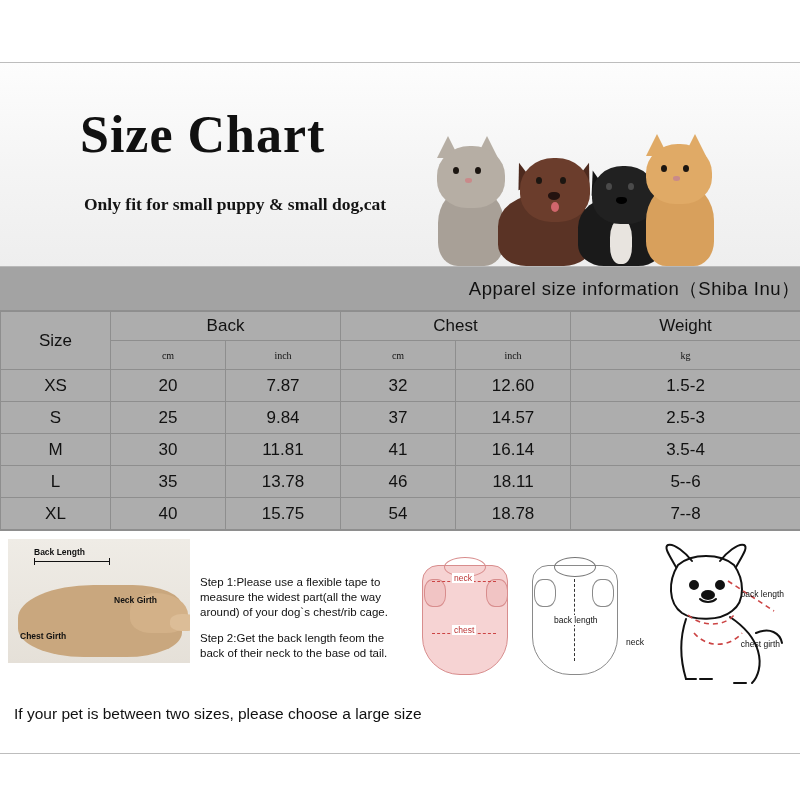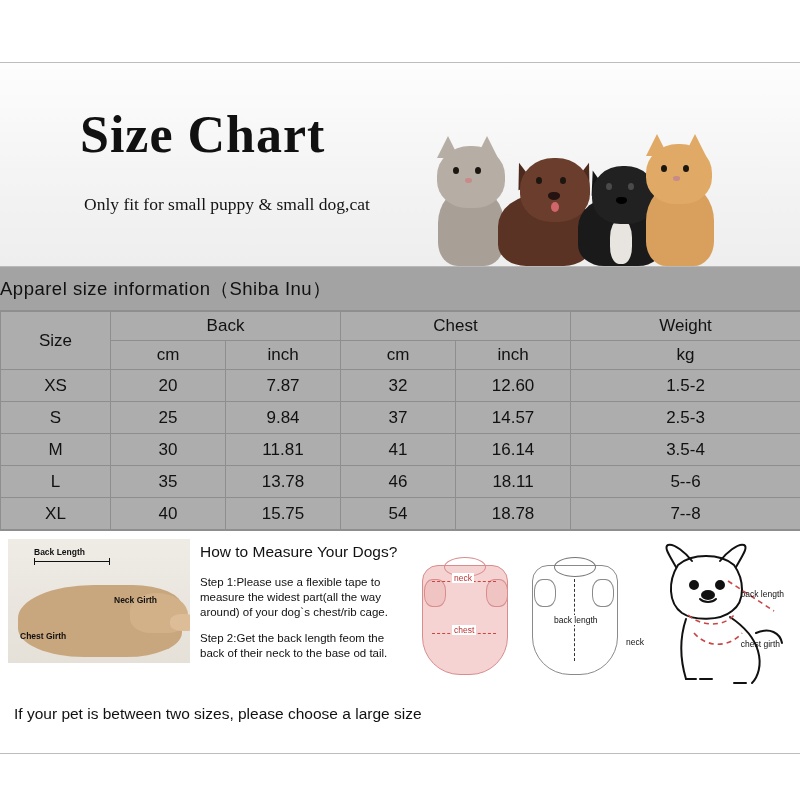--- a/index.html
+++ b/index.html
@@ -48,21 +48,21 @@
     font-size: 52px;
     letter-spacing: 1px;
     color: #111111;
   }
   .banner-sub {
     position: absolute;
     left: 84px;
     top: 124px;
     width: 340px;
     font-family: "Liberation Serif", serif;
-    font-weight: normal;
+    font-weight: bold;
     font-size: 17.5px;
     line-height: 34px;
     color: #141414;
   }
 
   
   .pets {
     position: absolute;
     right: 78px;
     bottom: 0;
@@ -142,21 +142,21 @@
   #pet-kitten-orange .eye.r { left: 45px; bottom: 94px; }
   #pet-kitten-orange .nose { left: 35px; bottom: 85px; background:#c98a8a; }
 
   
   .apparel-head {
     height: 43px;
     background: #a3a3a3;
     border-bottom: 1px solid #8f8f8f;
     display: flex;
     align-items: center;
-    justify-content: flex-start;
+    justify-content: flex-end;
   }
   .apparel-head span {
     font-family: "Liberation Sans", sans-serif;
     font-size: 18.5px;
     color: #111;
     letter-spacing: .5px;
   }
 
   
   table.size-table {
@@ -172,21 +172,22 @@
     font-family: "Liberation Sans", sans-serif;
     color: #111;
     background: #adadad;
   }
   table.size-table .grp {
     height: 26px;
     font-size: 17px;
   }
   table.size-table .unit {
     height: 26px;
-    font-size: 17px;
+    font-size: 10px;
+    font-family: Liberation Serif, serif;
   }
   table.size-table .sizecol {
     font-size: 17px;
   }
   table.size-table tbody td {
     height: 29px;
     font-size: 17px;
   }
   .col-size { width: 110px; }
   .col-n { width: 115px; }
@@ -495,21 +496,20 @@
       <div class="dog-photo">
         <div class="dog-shape"></div>
         <div class="dog-head"></div>
         <div class="dog-snout"></div>
         <div class="lead" id="lead-back"></div>
         <div class="lbl" id="lbl-back-length">Back Length</div>
         <div class="lbl" id="lbl-neck-girth">Neck Girth</div>
         <div class="lbl" id="lbl-chest-girth">Chest Girth</div>
       </div>
 
-      <div class="measure-title">How to Measure Your Dogs?</div>
       <div class="measure-step" id="step-1">Step 1:Please use a flexible tape to measure the widest part(all the way around) of your dog`s chest/rib cage.</div>
       <div class="measure-step" id="step-2">Step 2:Get the back length feom the back of their neck to the base od tail.</div>
 
       <div class="garment" id="garment-pink">
         <div class="g-body"></div>
         <div class="g-collar"></div>
         <div class="g-sleeve l"></div>
         <div class="g-sleeve r"></div>
         <div class="g-dash-h" style="top:32px;"></div>
         <div class="g-dash-h" style="top:84px;"></div>

